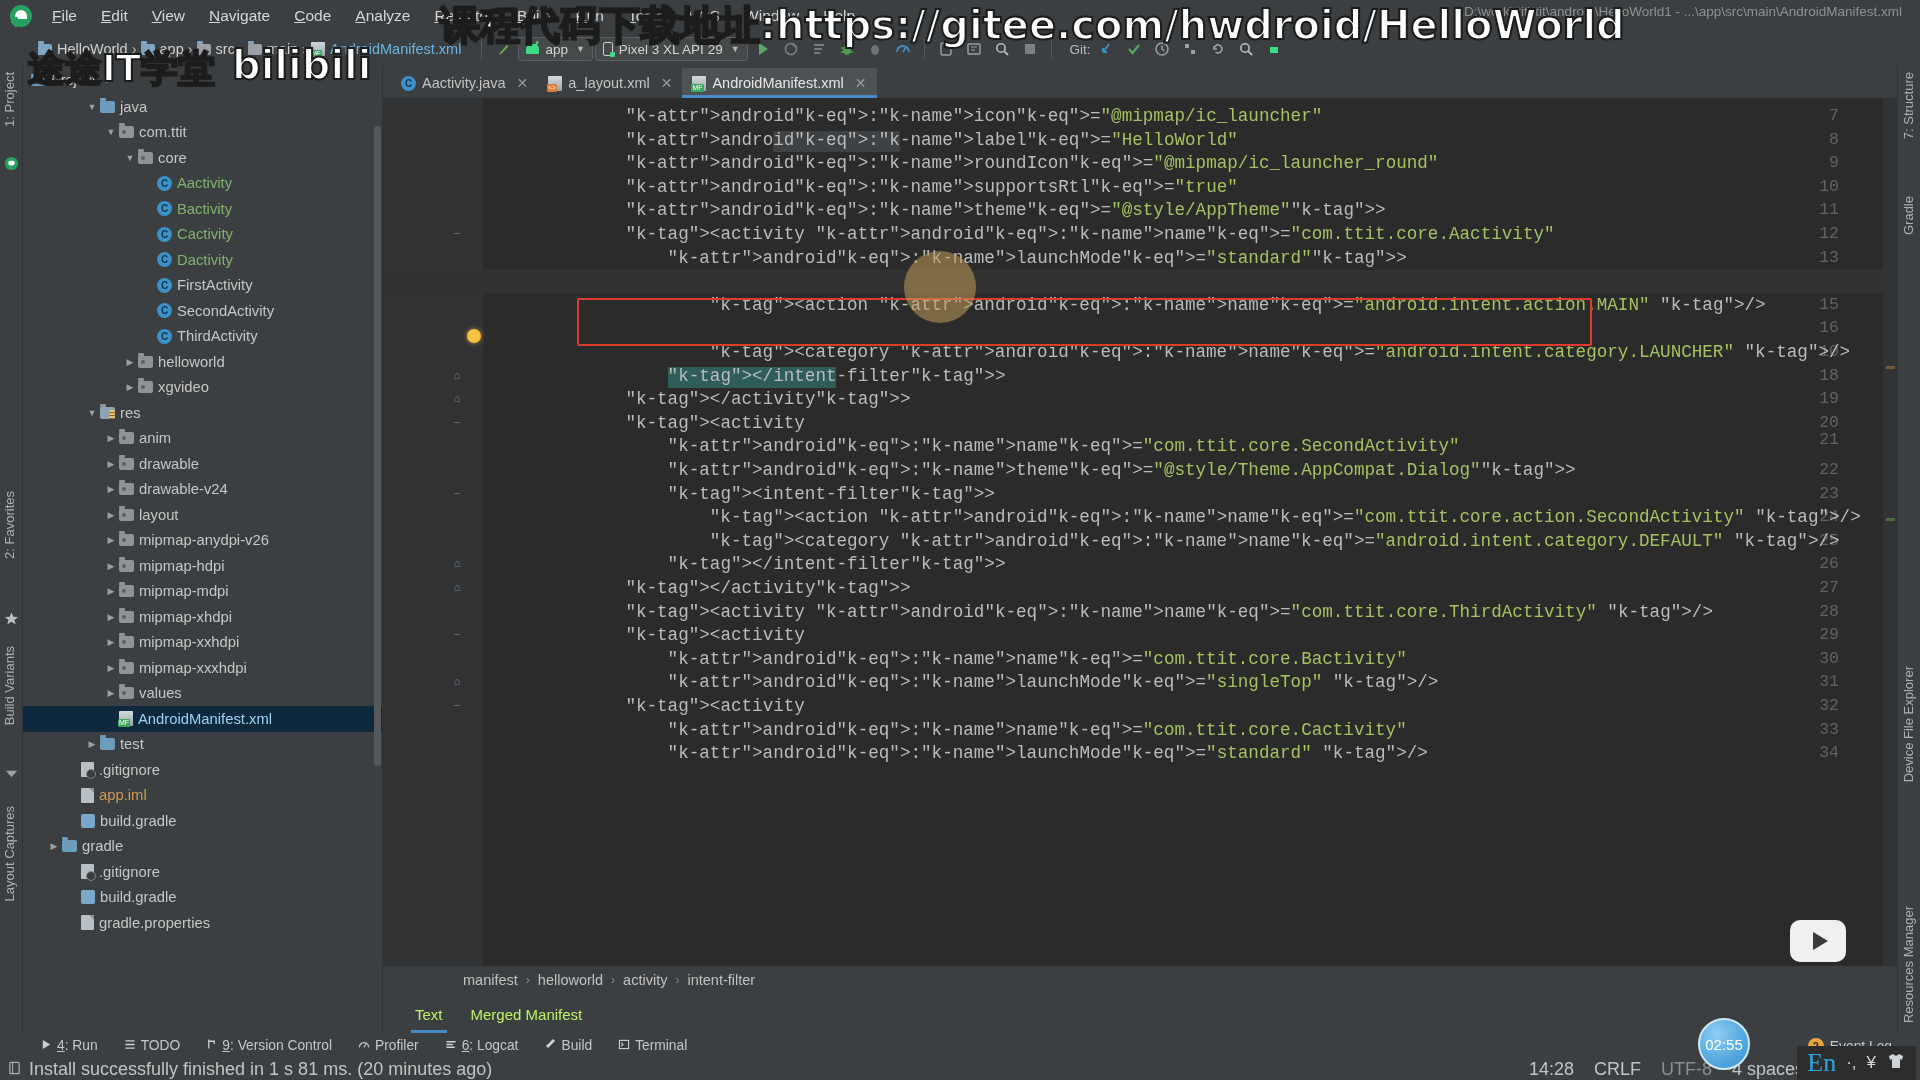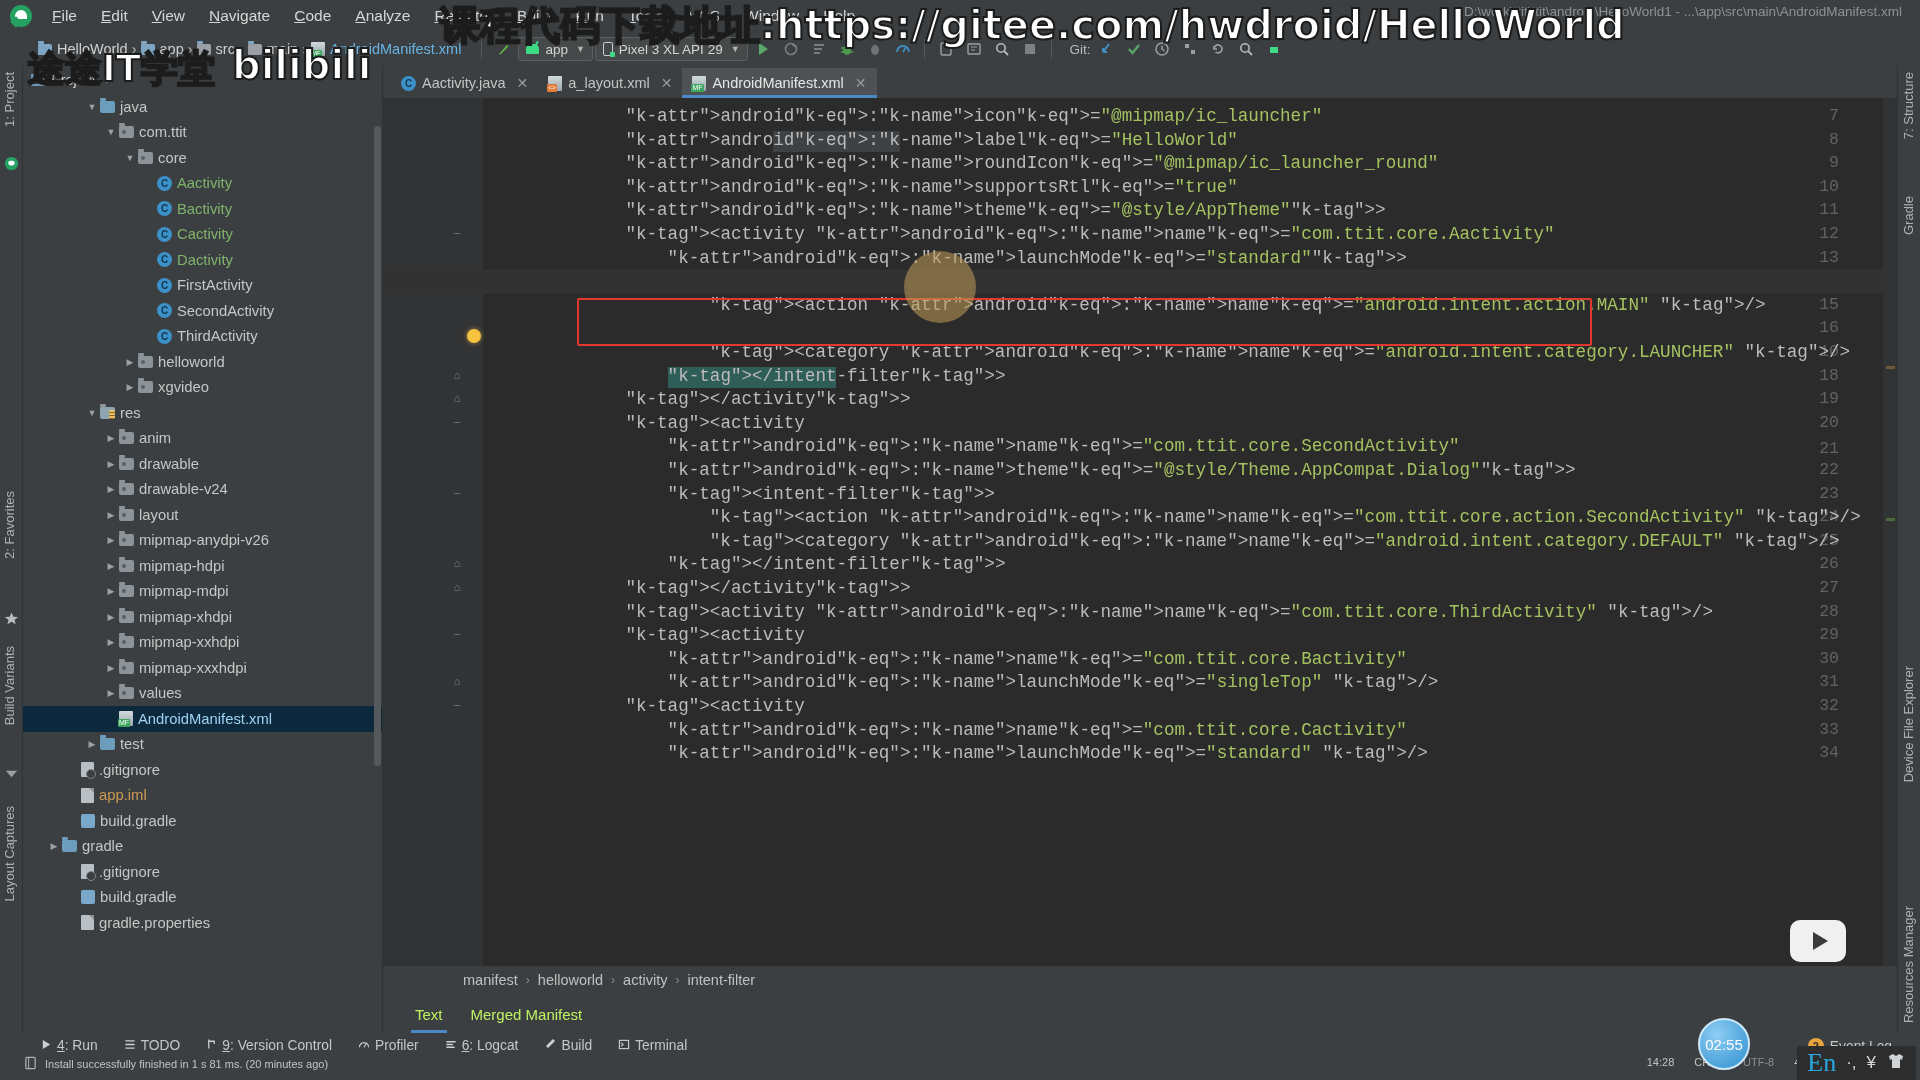--- a/index.html
+++ b/index.html
@@ -141,22 +141,22 @@
   .viewtabs{ position:absolute; left:0; right:0; bottom:0; height:40px; background:#3c3f41;
      display:flex; align-items:center; padding-left:18px; gap:0px; }
   .vtab{ font-size:15px; color:#bef264; padding:6px 14px; position:relative;}
   .vtab.active:after{ content:""; position:absolute; left:10px; right:10px; bottom:-4px; height:3px; background:#4a88c7;}
 
   
   .toolwins{ position:absolute; left:0; right:0; bottom:24px; height:22px; background:#3c3f41;
      display:flex; align-items:center; gap:0px; padding-left:28px; font-size:13.8px; color:#c6c6c6;}
   .tw-item{ display:flex; align-items:center; gap:5px; padding:2px 13px; white-space:nowrap;}
   .tw-item u{ text-decoration:underline;}
-  .statusbar{ position:absolute; left:16px; right:0; bottom:0; height:24px; background:#3c3f41;
-     display:flex; align-items:flex-start; font-size:11px; color:#c3c3c3;}
+  .statusbar{ position:absolute; left:0; right:0; bottom:0; height:24px; background:#3c3f41;
+     display:flex; align-items:flex-end; font-size:18px; color:#c3c3c3;}
   .status-left{ display:flex; align-items:center; gap:8px; padding-left:8px;}
   .status-right{ position:absolute; right:8px; display:flex; align-items:center; gap:20px;}
   .dim{ color:#8b8e90; }
 
   .eventlog{ position:absolute; right:28px; bottom:26px; display:flex; align-items:center; gap:6px;
      font-size:13.8px; color:#c6c6c6;}
   .badge{ width:16px;height:16px;border-radius:50%;background:#e8a33d;color:#2b2b2b;font-size:11px;
      display:flex;align-items:center;justify-content:center;font-weight:bold;}
 
   .ime{ position:absolute; right:4px; bottom:0px; height:34px; background:#2d2d2d; display:flex;
@@ -591,21 +591,21 @@
           <div class="gutterline" style="top: 102.4px;">11</div>
           <div class="gutterline" style="top: 126px;">12</div>
           <div class="gutterline" style="top: 149.6px;">13</div>
           <div class="gutterline cur" style="top: 173.2px;">14</div>
           <div class="gutterline" style="top: 196.8px;">15</div>
           <div class="gutterline" style="top: 220.4px;">16</div>
           <div class="gutterline" style="top: 244px;">10</div>
           <div class="gutterline" style="top: 267.6px;">18</div>
           <div class="gutterline" style="top: 291.2px;">19</div>
           <div class="gutterline" style="top: 314.8px;">20</div>
-          <div class="gutterline" style="top: 341px; font-family: Liberation Mono, monospace;">21</div>
+          <div class="gutterline" style="top: 332px; font-family: Liberation Mono, monospace;">21</div>
           <div class="gutterline" style="top: 362px;">22</div>
           <div class="gutterline" style="top: 385.6px;">23</div>
           <div class="gutterline" style="top: 409.2px;">24</div>
           <div class="gutterline" style="top: 432.8px;">25</div>
           <div class="gutterline" style="top: 456.4px;">26</div>
           <div class="gutterline" style="top: 480px;">27</div>
           <div class="gutterline" style="top: 503.6px;">28</div>
           <div class="gutterline" style="top: 527.2px;">29</div>
           <div class="gutterline" style="top: 550.8px;">30</div>
           <div class="gutterline" style="top: 574.4px;">31</div>

